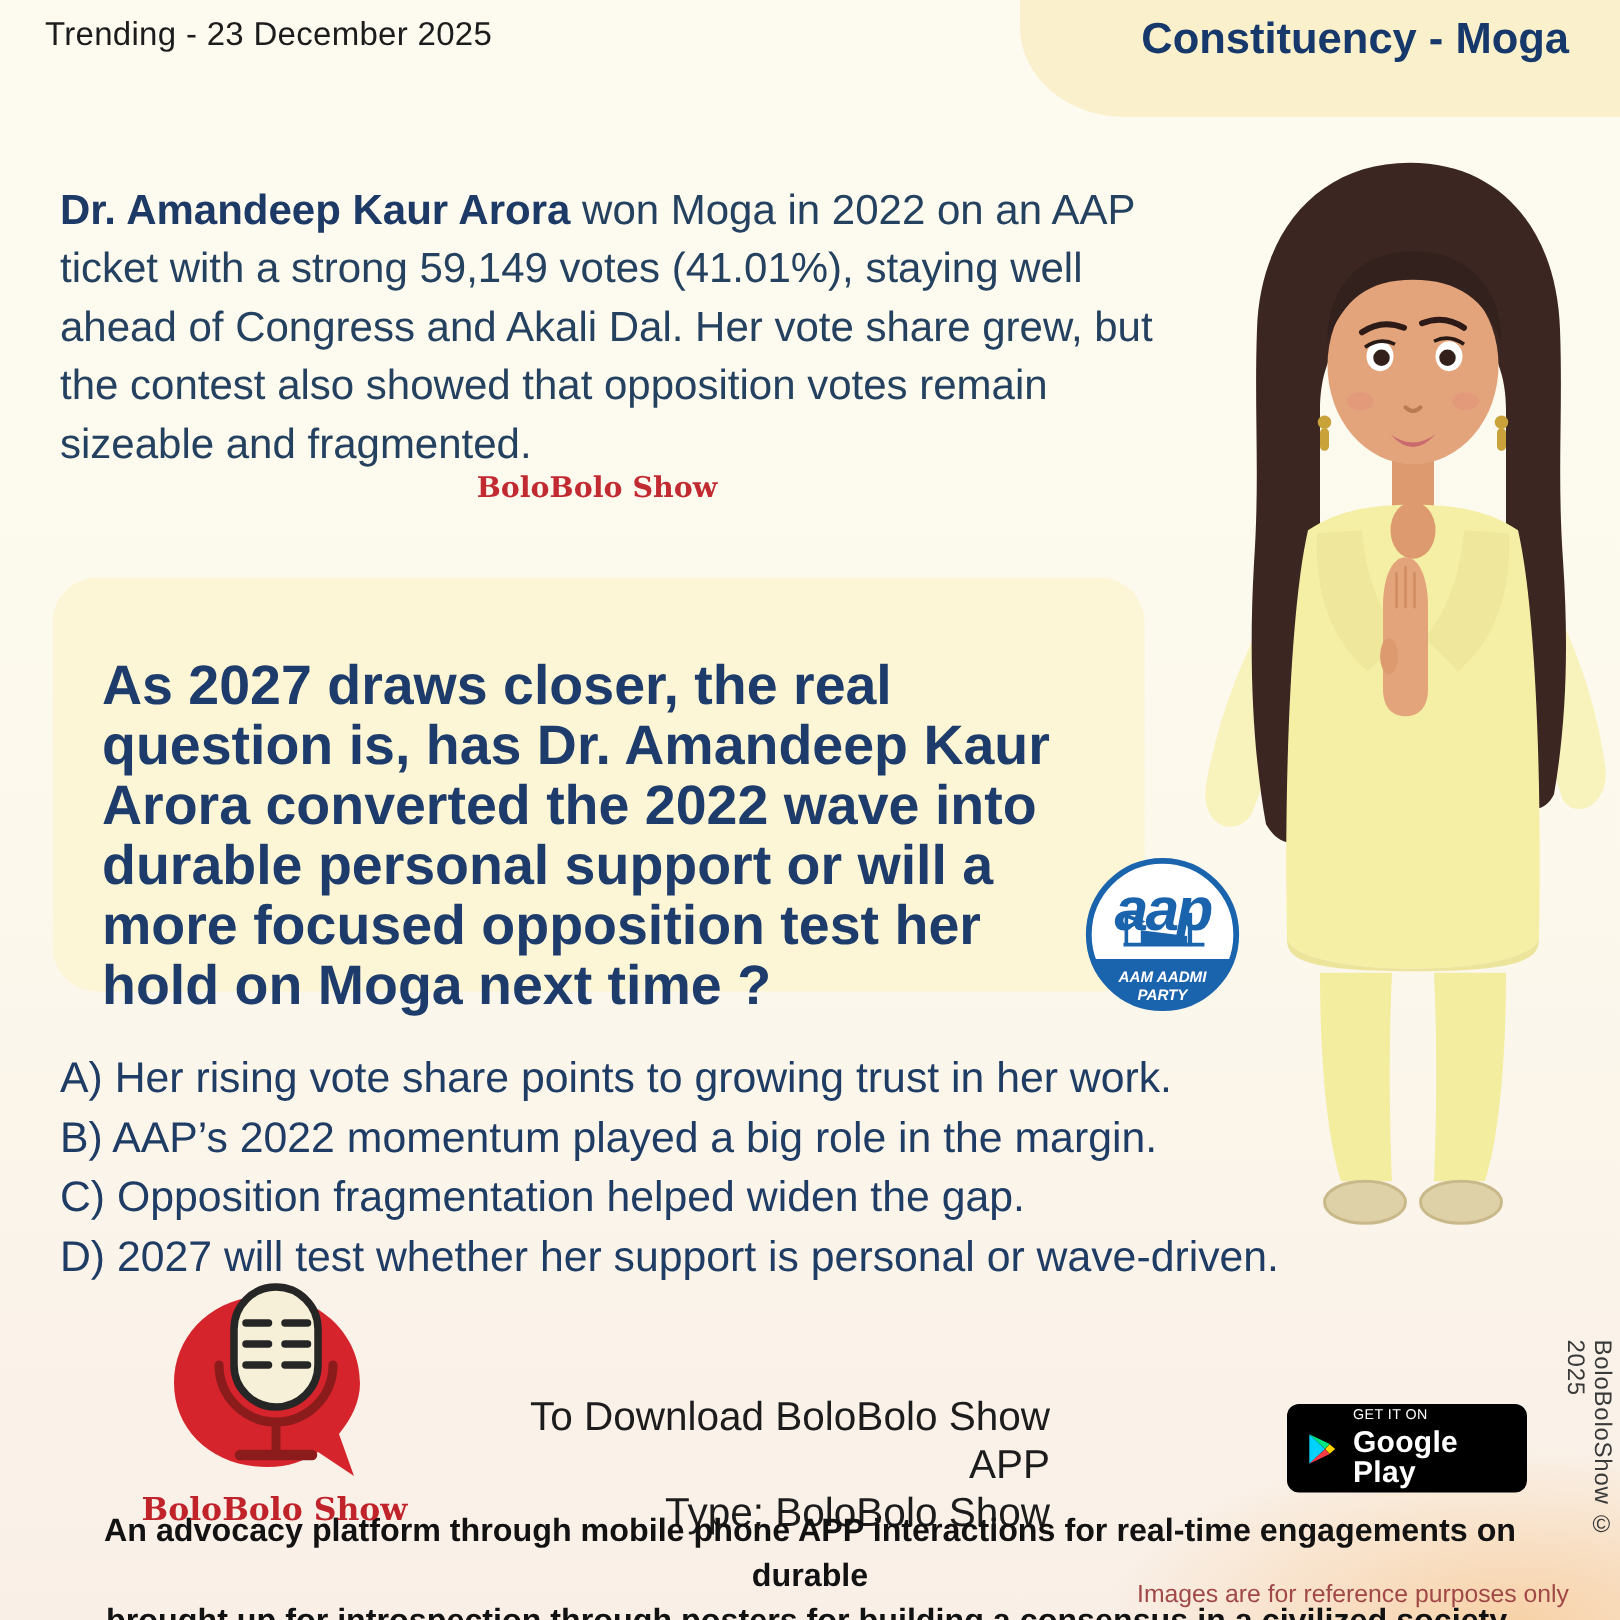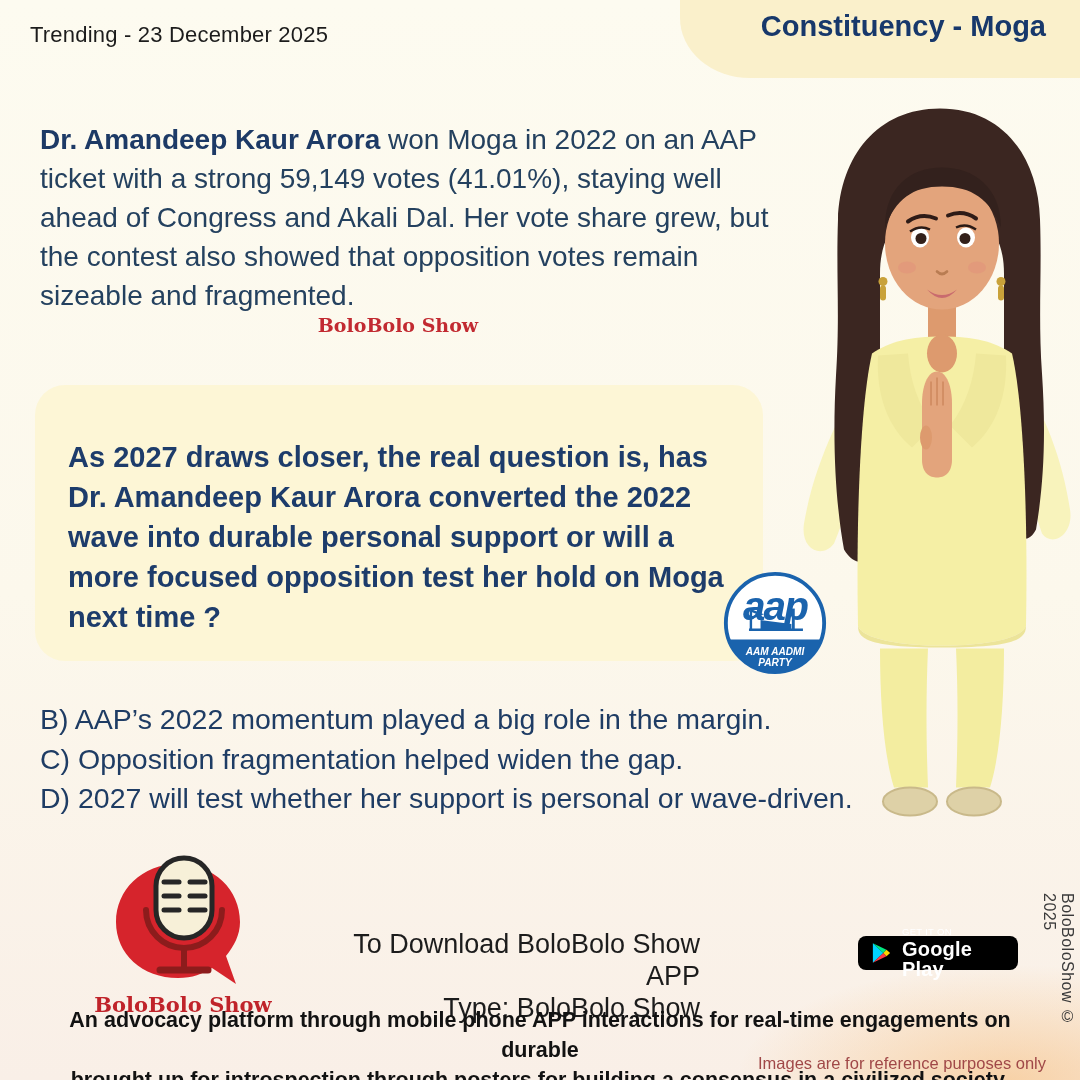--- a/index.html
+++ b/index.html
@@ -12,41 +12,41 @@
     position:absolute;inset:0;width:1080px;height:1080px;
     background:
       radial-gradient(ellipse 380px 160px at 1010px 1080px, rgba(245,166,73,.40), rgba(245,166,73,0) 72%),
       linear-gradient(180deg,#fdfbf0 0%, #fcf8ec 55%, #f9efe7 100%);
   }
   .corner-blob{
     position:absolute;right:0;top:0;width:400px;height:78px;
     background:#faf0cb;border-bottom-left-radius:70px 60px;
   }
   .trending{
-    position:absolute;left:30px;top:22px;font-size:22px;color:#1c1c1c;letter-spacing:.2px;
+    position:absolute;left:30px;top:10px;font-size:22px;color:#1c1c1c;letter-spacing:.2px;
   }
   .constituency{
     position:absolute;right:34px;top:10px;font-size:29px;font-weight:bold;color:#17386b;
   }
   .intro{
     position:absolute;left:40px;top:120px;width:730px;
     font-size:28px;line-height:39px;color:#24415f;
   }
   .intro .bold{font-weight:bold;color:#1d3a66;}
   .watermark{
     position:absolute;left:298px;top:314px;width:200px;text-align:center;
     font-family:"DejaVu Serif",serif;font-weight:bold;font-size:19px;color:#c22a31;
   }
   .question-box{
     position:absolute;left:35px;top:385px;width:728px;height:276px;
     background:#fdf6d6;border-radius:30px;box-sizing:border-box;
     padding:52px 28px 0 33px;
   }
   .question-box p{
-    margin:0;font-size:29px;line-height:40px;font-weight:bold;color:#1d3c6b;
+    margin:0;font-size:37px;line-height:40px;font-weight:bold;color:#1d3c6b;
   }
   .options{
     position:absolute;left:40px;top:700px;width:930px;
     font-size:28.5px;line-height:39.5px;color:#1e3c64;
   }
   .aap-logo{
     position:absolute;left:722px;top:570px;width:106px;height:106px;z-index:6;font-style:italic;
   }
   .illustration{
     position:absolute;left:780px;top:102px;width:300px;height:733px;z-index:4;
@@ -55,21 +55,21 @@
     position:absolute;left:78px;top:852px;width:210px;text-align:center;z-index:5;
   }
   .logo-text{
     font-family:"DejaVu Serif",serif;font-weight:bold;font-size:21px;color:#c0232a;margin-top:-4px;
   }
   .download{
     position:absolute;left:300px;top:928px;width:400px;text-align:right;
     font-size:27px;line-height:32px;color:#1c1c1c;
   }
   .badge{
-    position:absolute;top:936px;height:34px;background:#000;border-radius:8px;
+    position:absolute;top:936px;height:59px;background:#000;border-radius:8px;
     display:flex;align-items:center;justify-content:center;gap:9px;
     color:#fff;text-decoration:none;box-sizing:border-box;padding:0 12px;
   }
   .badge.appstore{left:690px;width:157px;}
   .badge.gplay{left:858px;width:160px;}
   .badge .txt{display:flex;flex-direction:column;line-height:1;}
   .badge .small{font-size:9.5px;letter-spacing:.3px;margin-bottom:3px;}
   .badge .big{font-size:20px;font-weight:bold;letter-spacing:.2px;}
   .tagline{
     position:absolute;left:40px;top:1005px;width:1000px;text-align:center;
@@ -168,20 +168,21 @@
       <line x1="74" y1="40" x2="74" y2="63" stroke="#1a63ad" stroke-width="3"></line>
       <path d="M72,56 L40,52 L40,62 L72,62 Z" fill="#1a63ad"></path>
       <path d="M30,42 L30,62 M30,42 L40,46 L30,50" stroke="#1a63ad" stroke-width="2.5" fill="none"></path>
       <path d="M7,72 A 51 51 0 0 0 103,72 Z" fill="#1a63ad"></path>
       <text x="55" y="88" text-anchor="middle" font-family="Liberation Sans, sans-serif" font-size="10.5" font-weight="bold" fill="#ffffff">AAM AADMI</text>
       <text x="55" y="100" text-anchor="middle" font-family="Liberation Sans, sans-serif" font-size="10.5" font-weight="bold" fill="#ffffff">PARTY</text>
     </svg>
   </div>
 
   <div class="options">
+    <div class="option">A) Her rising vote share points to growing trust in her work.</div>
     <div class="option">B) AAP’s 2022 momentum played a big role in the margin.</div>
     <div class="option">C) Opposition fragmentation helped widen the gap.</div>
     <div class="option">D) 2027 will test whether her support is personal or wave-driven.</div>
   </div>
 
   <div class="logo-block">
     <svg width="170" height="140" viewBox="0 0 170 140">
       <path d="M80,12 C44,12 18,38 18,70 C18,102 44,126 80,126 C95,126 104,122 114,116 L138,132 L128,104 C136,94 142,83 142,70 C142,38 116,12 80,12 Z" fill="#d6242c"></path>
       <rect x="58" y="6" width="56" height="80" rx="28" fill="#f7f0d8" stroke="#262626" stroke-width="5"></rect>
       <line x1="66" y1="30" x2="81" y2="30" stroke="#262626" stroke-width="5" stroke-linecap="round"></line>

